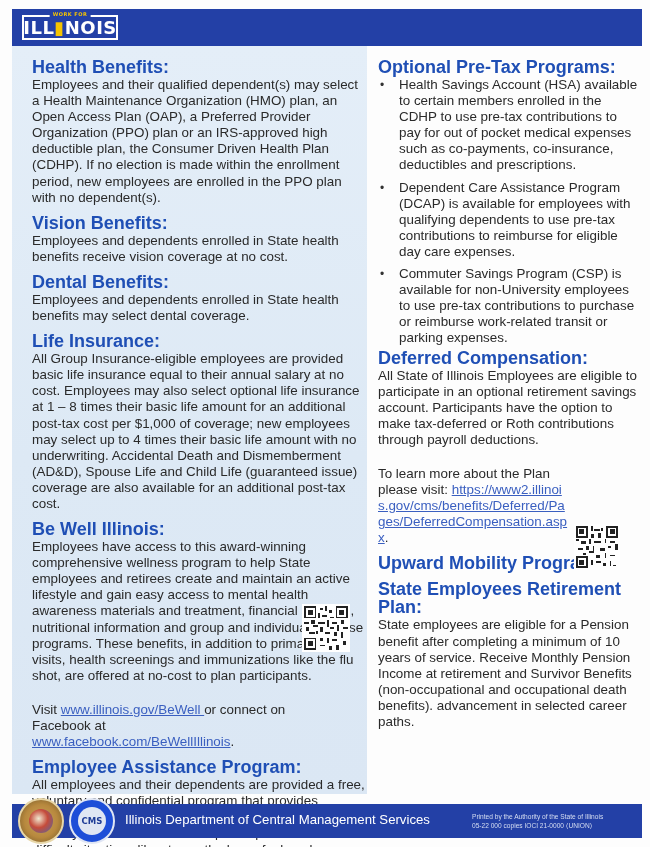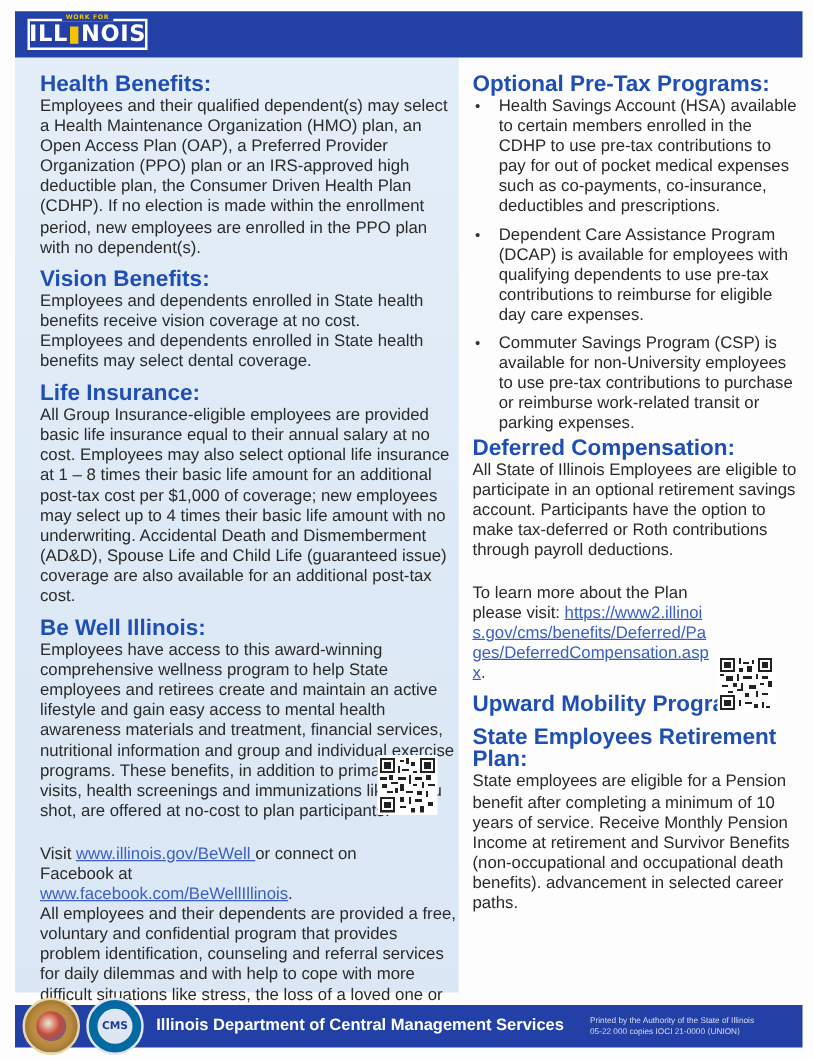--- a/index.html
+++ b/index.html
@@ -66,30 +66,30 @@
       left: 18px; top: 798px; width: 46px; height: 46px;
       background: radial-gradient(circle, #c9a35b 0%, #b8893e 55%, #6b5326 100%);
       border: 2px solid #e8d7a8;
     }
     .seal-illinois .inner {
       position: absolute; left: 9px; top: 9px; width: 24px; height: 24px; border-radius: 50%;
       background: radial-gradient(circle at 40% 40%, #f0e8d0 0%, #c54b3a 45%, #4a6aa8 100%);
     }
     .seal-cms {
       left: 69px; top: 798px; width: 46px; height: 46px;
-      background: #0369a1; border: 2px solid #e0e6f4;
+      background: #1d4ed8; border: 2px solid #e0e6f4;
       display: flex; align-items: center; justify-content: center;
     }
     .seal-cms .cms-disc {
       width: 28px; height: 28px; border-radius: 50%; background: #dfe6f3;
       display: flex; align-items: center; justify-content: center;
       color: #1e3c96; font-weight: bold; font-size: 8.5px; font-family: "DejaVu Sans", sans-serif;
     }
     .footer-title {
-      position: absolute; left: 125px; top: 812px; color: #fff; font-weight: bold; font-size: 13.2px;
+      position: absolute; left: 125px; top: 812px; color: #fff; font-weight: normal; font-size: 13.2px;
       font-family: "Liberation Sans", sans-serif; line-height: 16px;
     }
     .footer-print {
       position: absolute; left: 472px; top: 813px; color: #d6def2; font-size: 6.6px; line-height: 8.5px;
     }
   </style>
 </head>
 <body>
 
 <div class="left-panel"></div>
@@ -105,32 +105,34 @@
 <div class="col col-left">
   <section>
     <h2>Health Benefits:</h2>
     <p>Employees and their qualified dependent(s) may select a Health Maintenance Organization (HMO) plan, an Open Access Plan (OAP), a Preferred Provider Organization (PPO) plan or an IRS-approved high deductible plan, the Consumer Driven Health Plan (CDHP). If no election is made within the enrollment period, new employees are enrolled in the PPO plan with no dependent(s).</p>
   </section>
   <section>
     <h2>Vision Benefits:</h2>
     <p>Employees and dependents enrolled in State health benefits receive vision coverage at no cost.</p>
   </section>
   <section>
+    <h2>Dental Benefits:</h2>
     <p>Employees and dependents enrolled in State health benefits may select dental coverage.</p>
   </section>
   <section>
     <h2>Life Insurance:</h2>
     <p>All Group Insurance-eligible employees are provided basic life insurance equal to their annual salary at no cost. Employees may also select optional life insurance at 1 – 8 times their basic life amount for an additional post-tax cost per $1,000 of coverage; new employees may select up to 4 times their basic life amount with no underwriting. Accidental Death and Dismemberment (AD&amp;D), Spouse Life and Child Life (guaranteed issue) coverage are also available for an additional post-tax cost.</p>
   </section>
   <section>
     <h2>Be Well Illinois:</h2>
     <p>Employees have access to this award-winning comprehensive wellness program to help State employees and retirees create and maintain an active lifestyle and gain easy access to mental health awareness materials and treatment, financial services, nutritional information and group and individual exercise programs. These benefits, in addition to primary care visits, health screenings and immunizations like the flu shot, are offered at no-cost to plan participants.</p>
     <p class="visit-block"><span>Visit </span><a href="#">www.illinois.gov/BeWell </a><span>or connect on Facebook at </span><a href="#">www.facebook.com/BeWellIllinois</a><span>.</span></p>
   </section>
   <section>
+    <h2>Employee Assistance Program:</h2>
     <p>All employees and their dependents are provided a free, voluntary and confidential program that provides problem identification, counseling and referral services for daily dilemmas and with help to cope with more difficult situations like stress, the loss of a loved one or substance abuse issues.</p>
   </section>
 </div>
 
 <div class="qr qr1">
   <svg viewBox="0 0 25 25" shape-rendering="crispEdges">
     <rect width="25" height="25" fill="#fff"></rect>
     <g fill="#222">
       <rect x="0" y="0" width="7" height="7"></rect>
         <rect x="1" y="1" width="5" height="5" fill="#fff"></rect>

